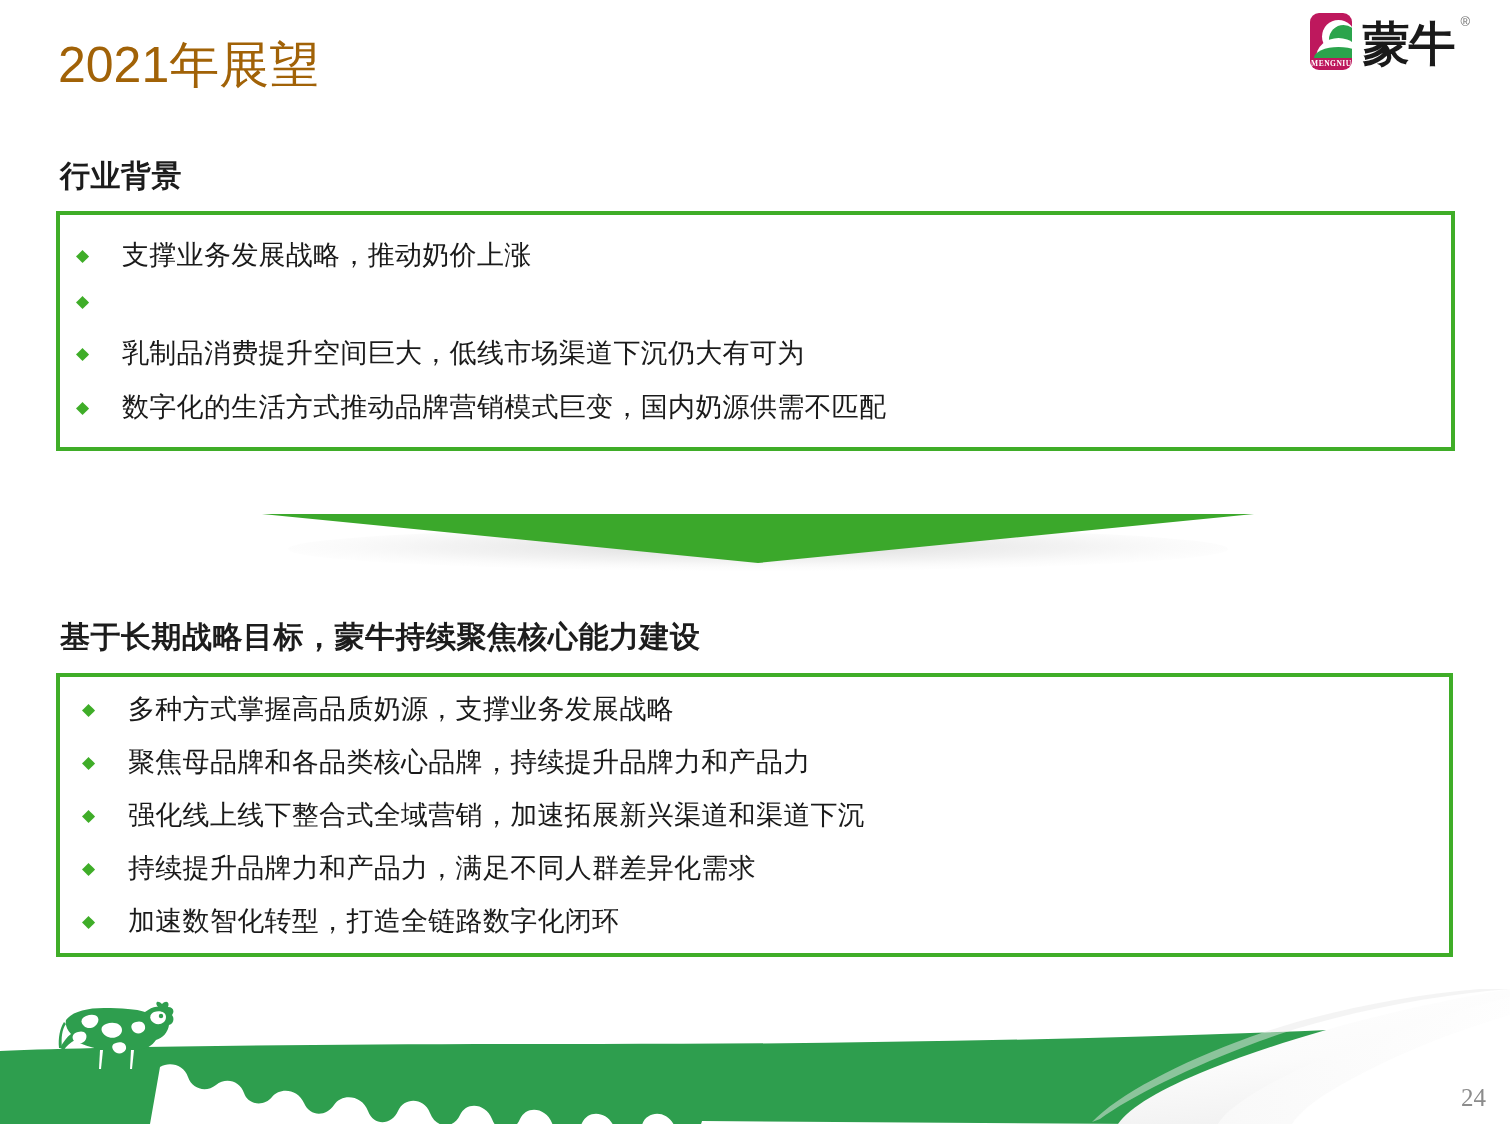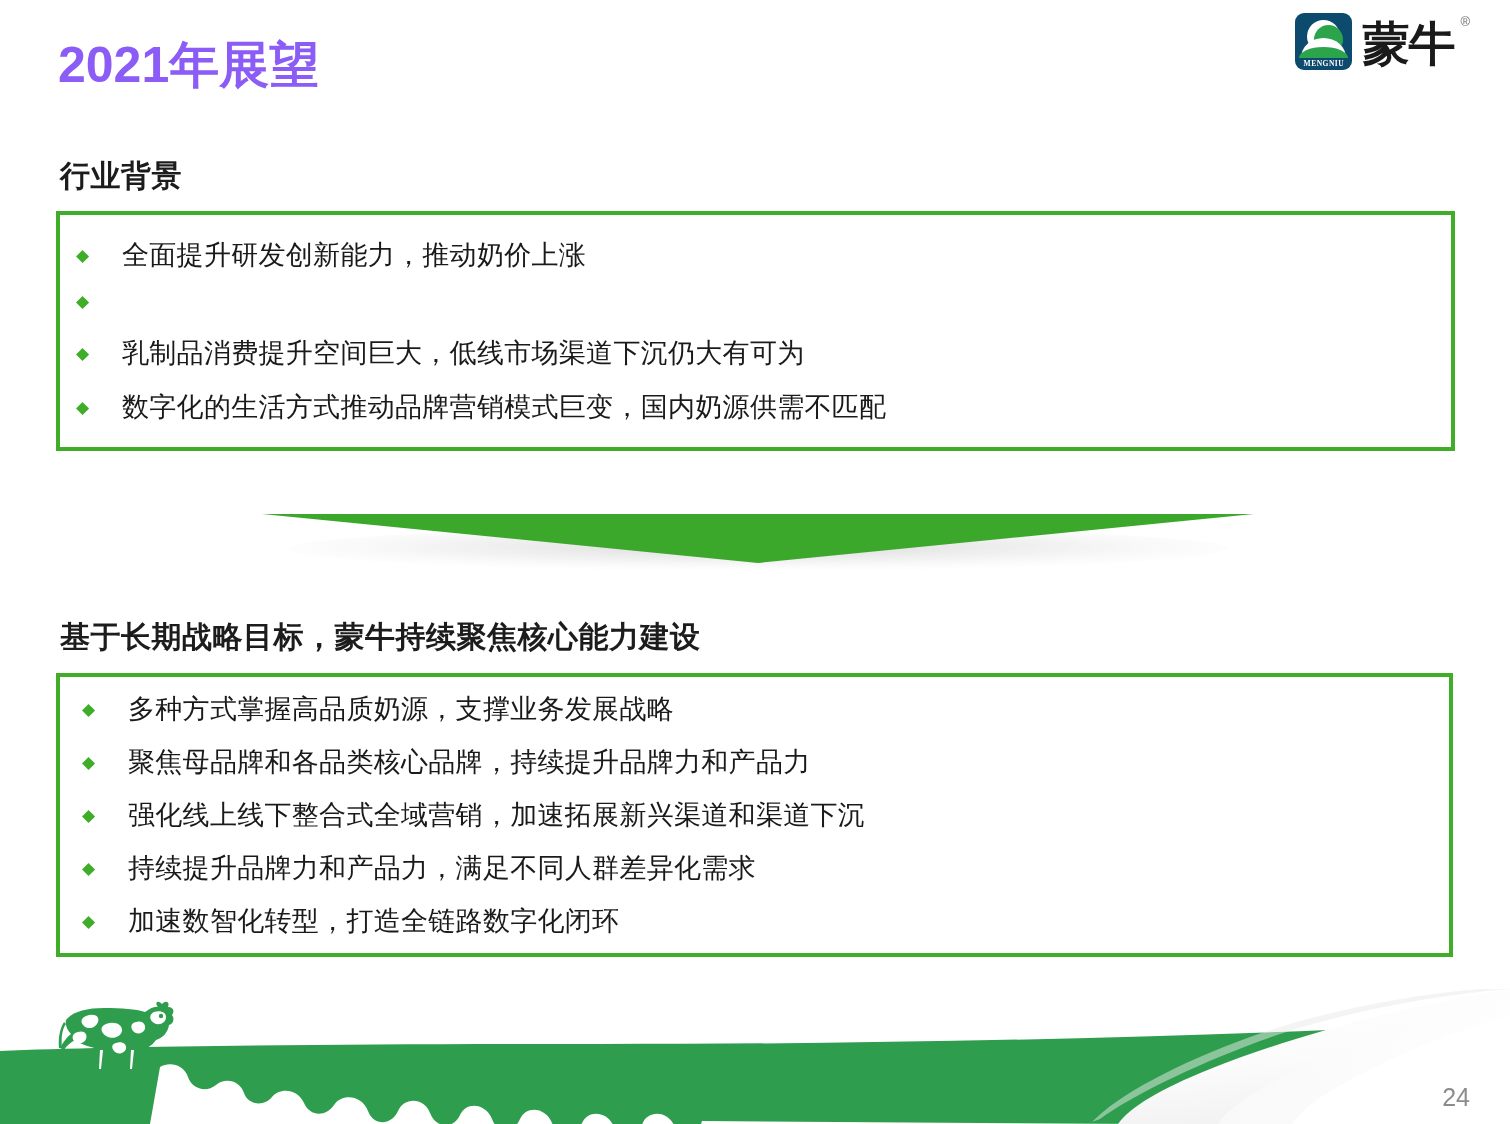--- a/index.html
+++ b/index.html
@@ -23,24 +23,24 @@
     position: absolute;
     top: 8px;
     right: 40px;
     display: flex;
     align-items: center;
     gap: 10px;
     height: 66px;
   }
   .logo-mark {
     position: relative;
-    width: 57px;
+    width: 42px;
     height: 57px;
     border-radius: 9px;
-    background: #0c4a6e;
+    background: #be185d;
     overflow: hidden;
     flex: 0 0 auto;
   }
   .logo-mark .crescent-outer {
     position: absolute;
     left: 12px;
     top: 7px;
     width: 33px;
     height: 33px;
     border-radius: 50%;
@@ -101,22 +101,22 @@
     margin-top: 6px;
     margin-left: -4px;
   }
 
   
   .slide-title {
     position: absolute;
     left: 58px;
     top: 38px;
     font-size: 50px;
-    font-weight: bold;
-    color: #8b5cf6;
+    font-weight: normal;
+    color: #a16207;
     letter-spacing: 0px;
     line-height: 1.1;
     white-space: nowrap;
   }
 
   
   .section-heading {
     position: absolute;
     font-size: 30px;
     font-weight: bold;
@@ -194,25 +194,25 @@
     position: absolute;
     left: 42px;
     bottom: 48px;
     width: 135px;
     height: 78px;
   }
   .cow svg { display: block; }
 
   .page-number {
     position: absolute;
-    right: 40px;
+    right: 24px;
     bottom: 12px;
     font-size: 25px;
     color: #8c8c8c;
-    font-family: Liberation Sans, sans-serif;
+    font-family: Liberation Serif, serif;
   }
 </style>
 </head>
 <body>
 
 <div class="slide">
 
   <div class="logo">
     <div class="logo-mark">
       <div class="crescent-outer"></div>
@@ -226,21 +226,21 @@
   </div>
 
   <div class="slide-title">2021年展望</div>
 
   <div class="section-heading" id="heading-1">行业背景</div>
 
   <div class="bullet-box" id="box-1">
     <ul class="bullet-list">
       <li class="bullet-item">
         <span class="bullet-marker">◆</span>
-        <span class="bullet-text">全面提升研发创新能力，推动奶价上涨</span>
+        <span class="bullet-text">支撑业务发展战略，推动奶价上涨</span>
       </li>
       <li class="bullet-item">
         <span class="bullet-marker">◆</span>
       </li>
       <li class="bullet-item">
         <span class="bullet-marker">◆</span>
         <span class="bullet-text">乳制品消费提升空间巨大，低线市场渠道下沉仍大有可为</span>
       </li>
       <li class="bullet-item">
         <span class="bullet-marker">◆</span>

